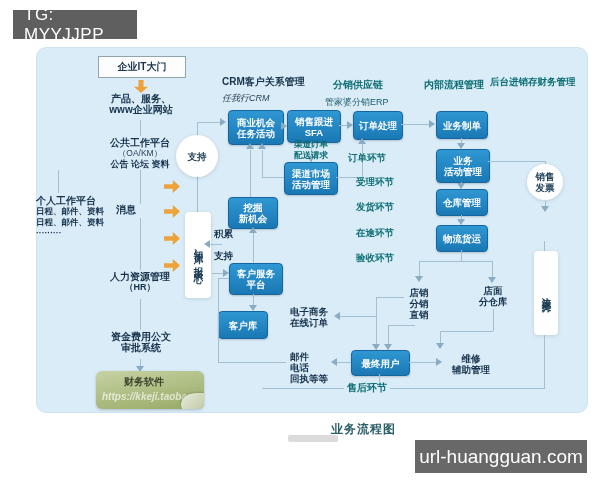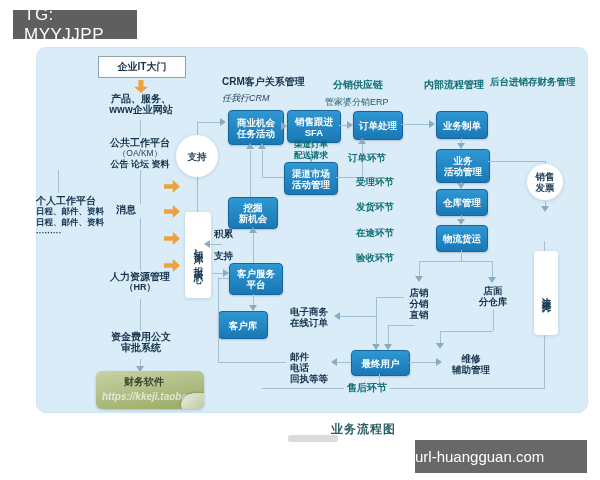--- a/index.html
+++ b/index.html
@@ -6,21 +6,21 @@
   body{width:600px;height:480px;background:#ffffff;font-family:"Liberation Sans","DejaVu Sans",sans-serif;position:relative;overflow:hidden;}
   #stage{position:absolute;left:0;top:0;width:600px;height:480px;}
   .abs{position:absolute;}
   
   .tg-badge{left:13px;top:10px;width:124px;height:29px;background:#5f5f5f;color:#fff;font-size:17px;display:flex;align-items:center;padding-left:11px;box-sizing:border-box;letter-spacing:.5px;}
   
   .panel{left:36px;top:47px;width:552px;height:366px;background:#d9ecf7;border:1px solid #cde5f3;border-radius:10px;box-sizing:border-box;}
   
   .caption{left:287px;top:421px;font-size:12px;font-weight:bold;color:#2b5f66;letter-spacing:1px;margin-left:44px;}
   .smudge{left:288px;top:435px;width:50px;height:7px;background:#d2d2d2;border-radius:2px;opacity:.8;}
-  .url-badge{left:415px;top:440px;width:172px;height:33px;background:#686868;color:#fff;font-size:15px;display:flex;align-items:center;justify-content:flex-start;}
+  .url-badge{left:415px;top:440px;width:172px;height:33px;background:#686868;color:#fff;font-size:19px;display:flex;align-items:center;justify-content:center;}
   
   .node{background:linear-gradient(180deg,#2f97d3,#1a78b4);border:1px solid #1565a0;border-radius:4px;color:#fff;font-weight:bold;display:flex;flex-direction:column;align-items:center;justify-content:center;font-size:9.5px;line-height:11px;text-align:center;box-shadow:0 1px 2px rgba(0,0,0,.18);}
   
   .circle{background:#fff;border-radius:50%;display:flex;flex-direction:column;align-items:center;justify-content:center;font-weight:bold;color:#1c3c55;font-size:9.5px;line-height:11px;box-shadow:0 1px 4px rgba(0,0,0,.12);}
   .vbox{background:#fff;border-radius:4px;writing-mode:vertical-rl;font-weight:bold;color:#1c3c55;font-size:9.5px;letter-spacing:2px;display:flex;align-items:center;justify-content:center;box-shadow:0 1px 4px rgba(0,0,0,.12);text-align:center;}
   
   .dlabel{color:#16324c;font-weight:bold;font-size:9.5px;line-height:11px;text-align:center;}
   .tlabel{color:#0e6e74;font-weight:bold;font-size:9.5px;line-height:11px;}
   .sub{font-weight:normal;font-size:8.5px;color:#2a4358;}
   .hdr{font-size:10px;font-weight:bold;}

